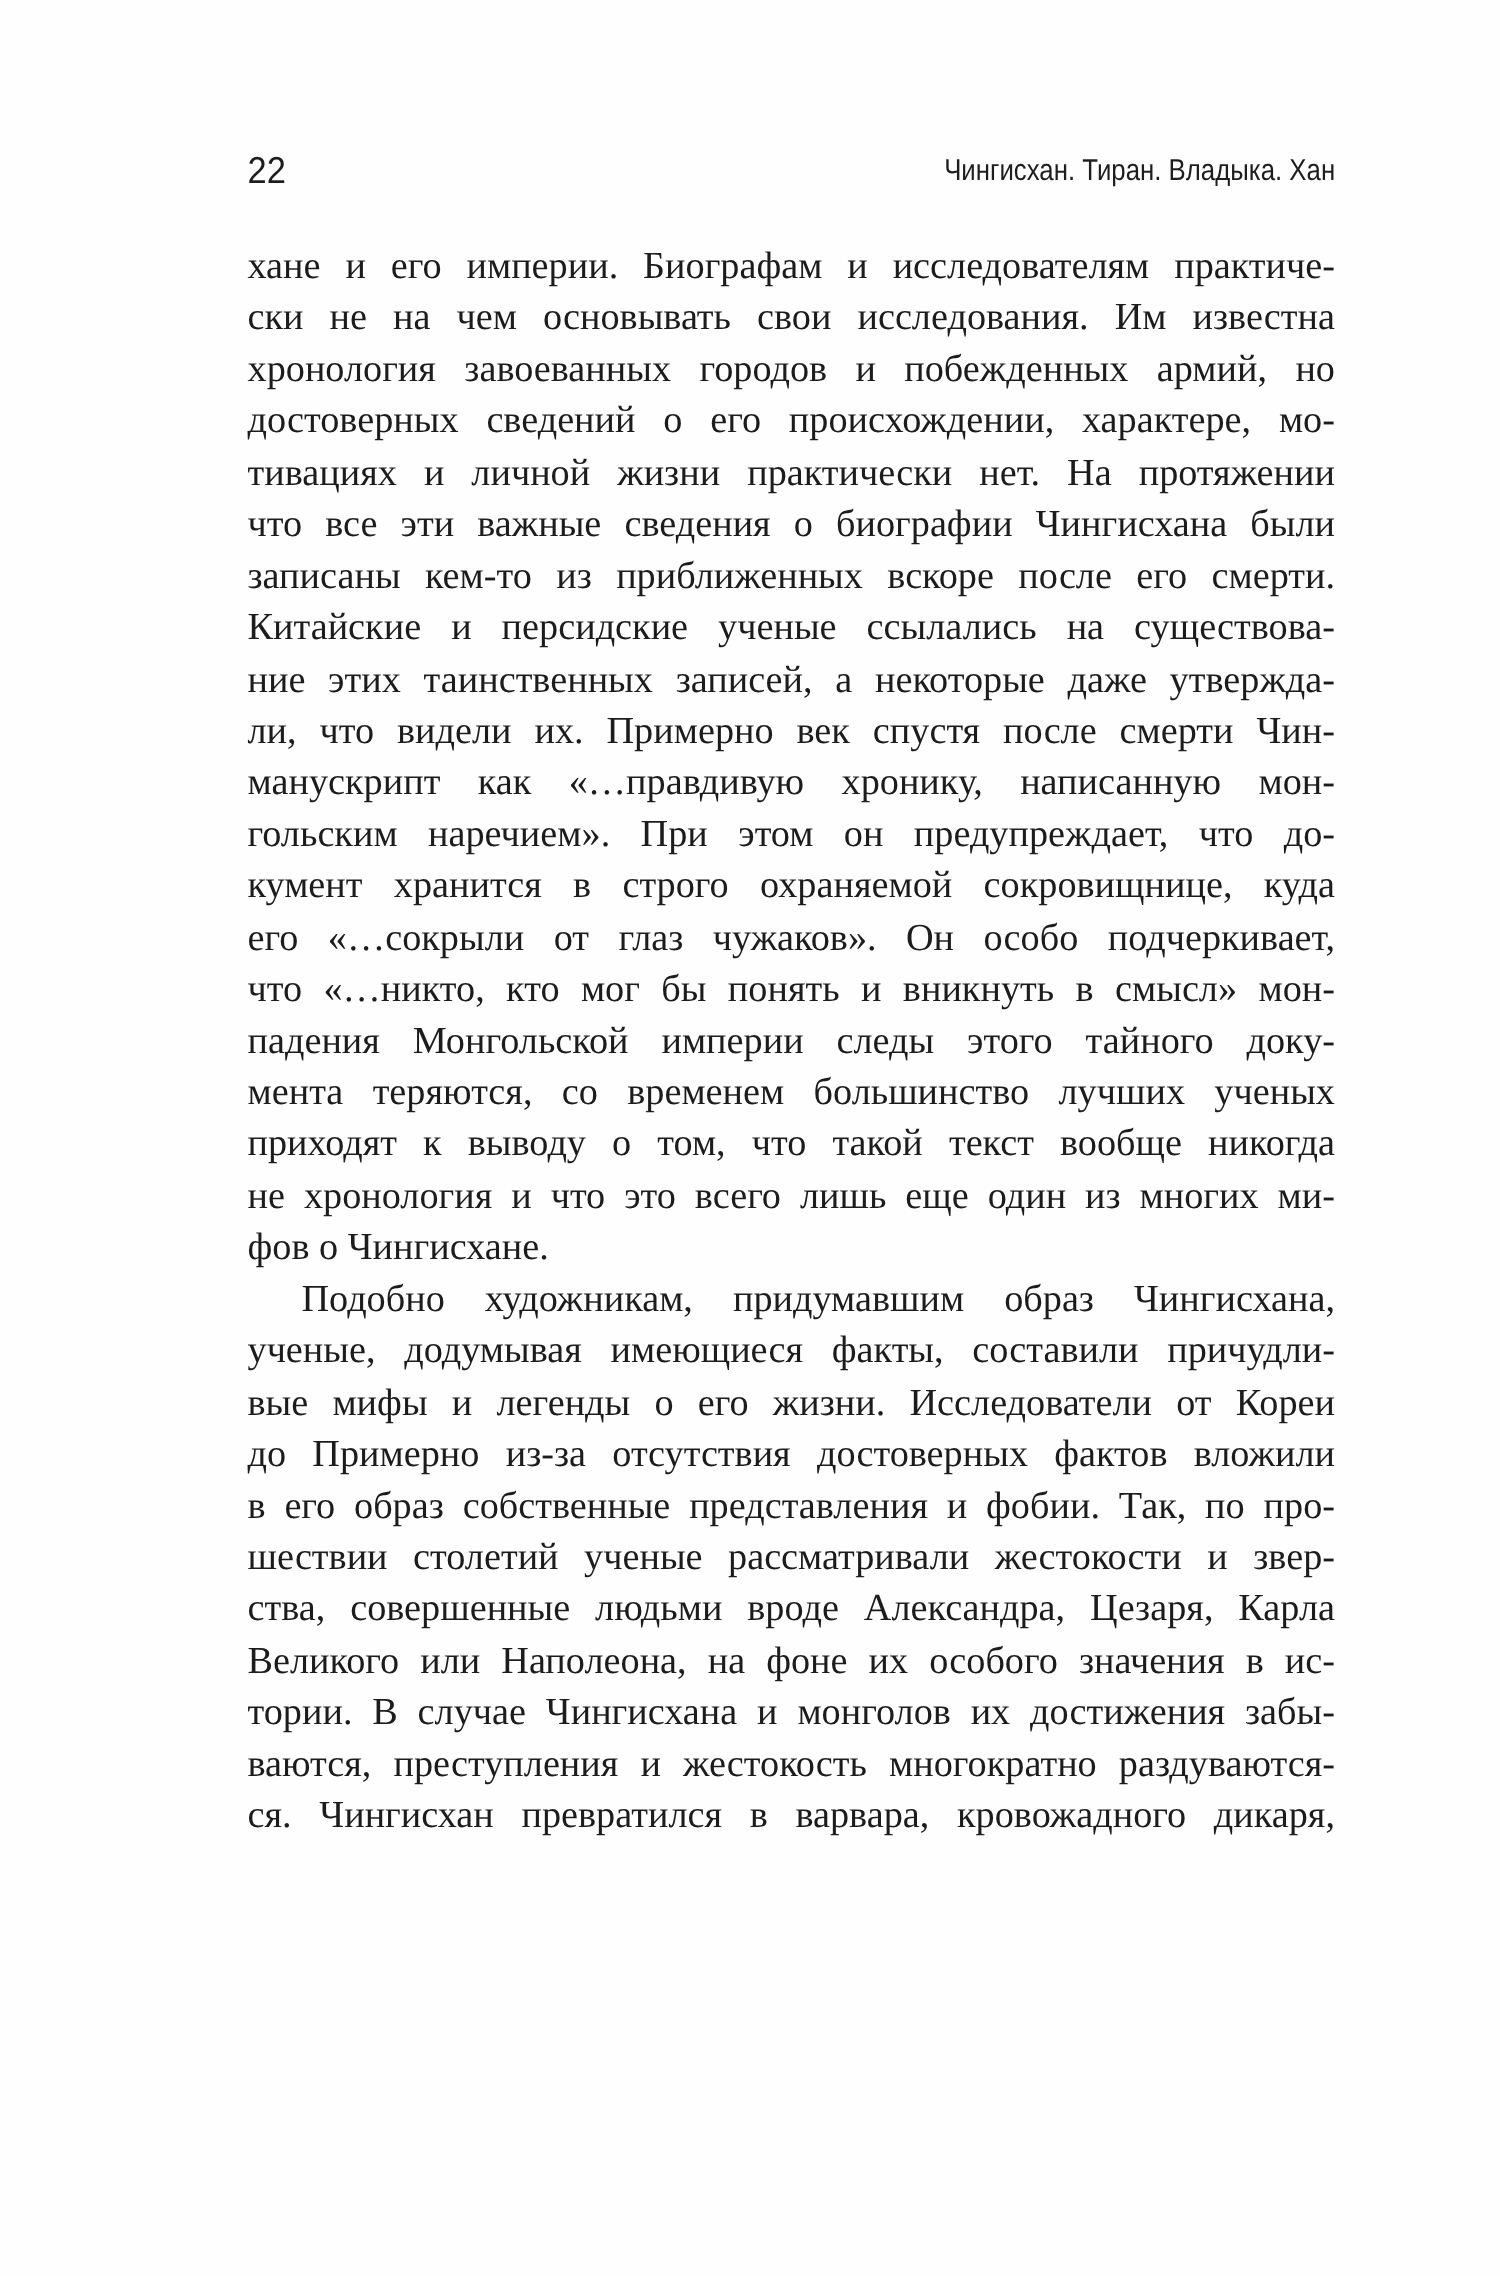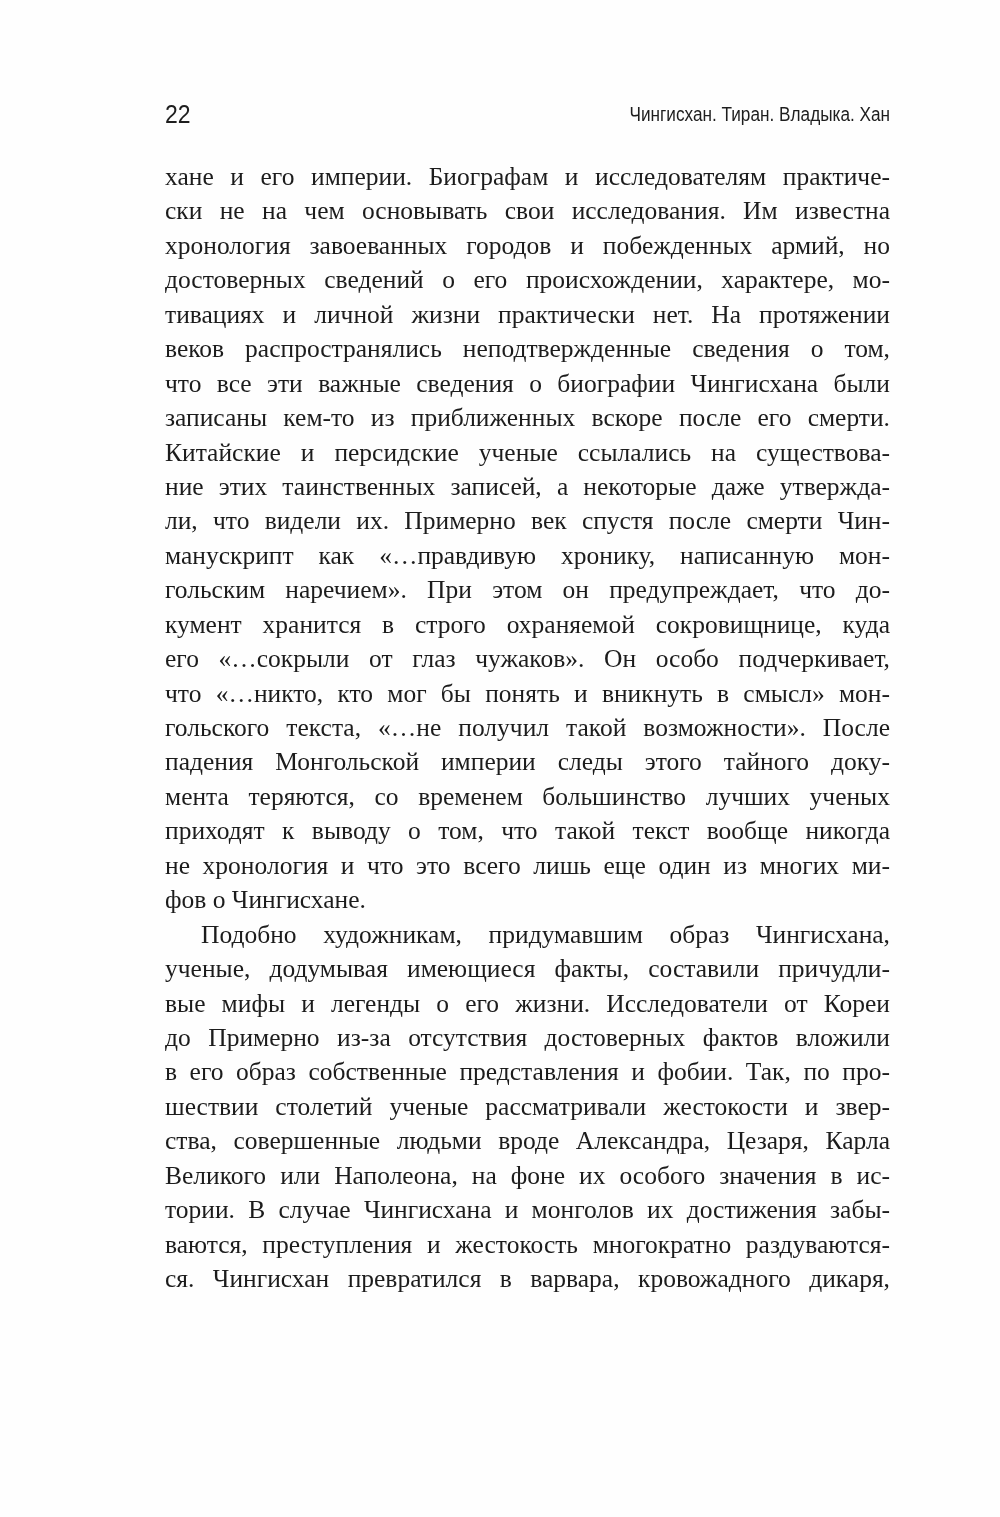--- a/index.html
+++ b/index.html
@@ -33,32 +33,30 @@
   <div class="folio">22</div>
   <div class="running-title">Чингисхан. Тиран. Владыка. Хан</div>
 
   <div class="body-text">
     <div>
       <span class="line">хане и его империи. Биографам и исследователям практиче-</span>
       <span class="line">ски не на чем основывать свои исследования. Им известна</span>
       <span class="line">хронология завоеванных городов и побежденных армий, но</span>
       <span class="line">достоверных сведений о его происхождении, характере, мо-</span>
       <span class="line">тивациях и личной жизни практически нет. На протяжении</span>
-      <span class="line">веков распространялись неподтвержденные сведения о том,</span>
       <span class="line">что все эти важные сведения о биографии Чингисхана были</span>
       <span class="line">записаны кем-то из приближенных вскоре после его смерти.</span>
       <span class="line">Китайские и персидские ученые ссылались на существова-</span>
       <span class="line">ние этих таинственных записей, а некоторые даже утвержда-</span>
       <span class="line">ли, что видели их. Примерно век спустя после смерти Чин-</span>
       <span class="line">манускрипт как «…правдивую хронику, написанную мон-</span>
       <span class="line">гольским наречием». При этом он предупреждает, что до-</span>
       <span class="line">кумент хранится в строго охраняемой сокровищнице, куда</span>
       <span class="line">его «…сокрыли от глаз чужаков». Он особо подчеркивает,</span>
       <span class="line">что «…никто, кто мог бы понять и вникнуть в смысл» мон-</span>
-      <span class="line">гольского текста, «…не получил такой возможности». После</span>
       <span class="line">падения Монгольской империи следы этого тайного доку-</span>
       <span class="line">мента теряются, со временем большинство лучших ученых</span>
       <span class="line">приходят к выводу о том, что такой текст вообще никогда</span>
       <span class="line">не хронология и что это всего лишь еще один из многих ми-</span>
       <span class="line last">фов о Чингисхане.</span>
     </div>
     <div>
       <span class="line indent">Подобно художникам, придумавшим образ Чингисхана,</span>
       <span class="line">ученые, додумывая имеющиеся факты, составили причудли-</span>
       <span class="line">вые мифы и легенды о его жизни. Исследователи от Кореи</span>

